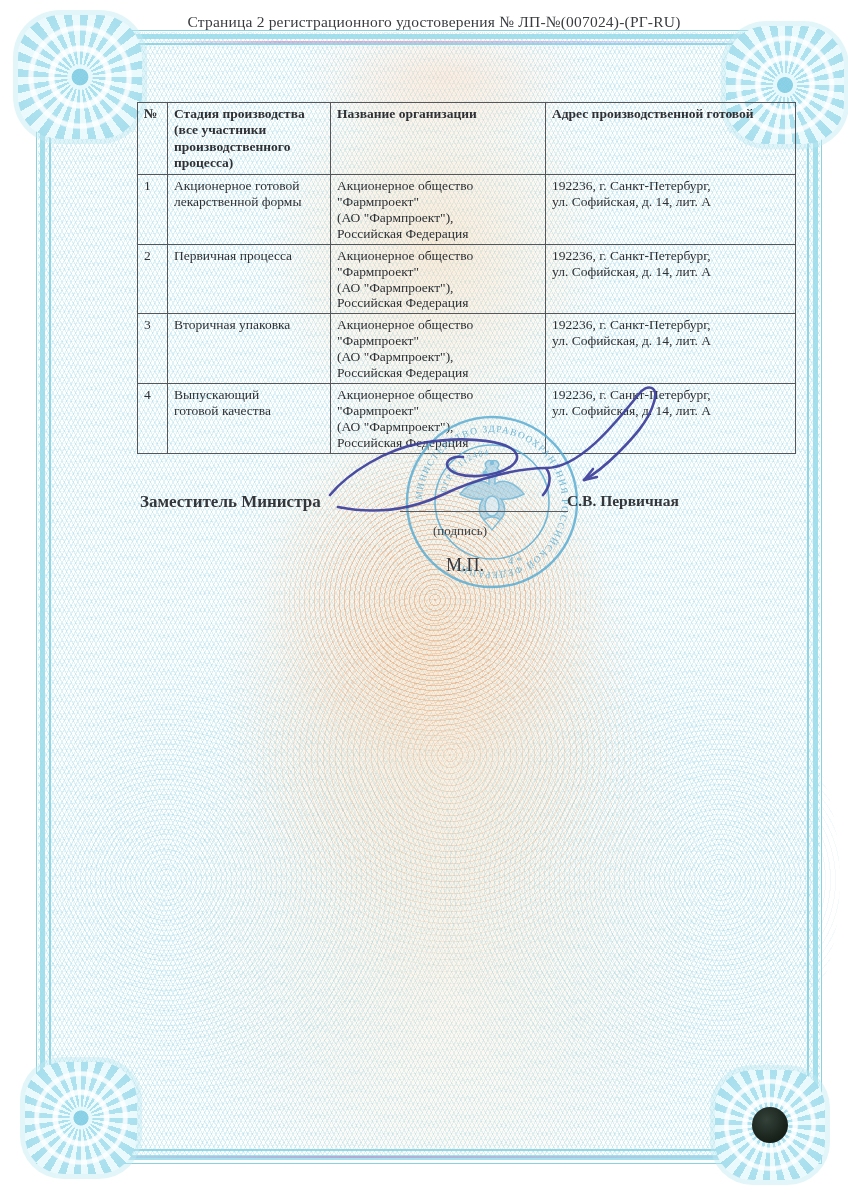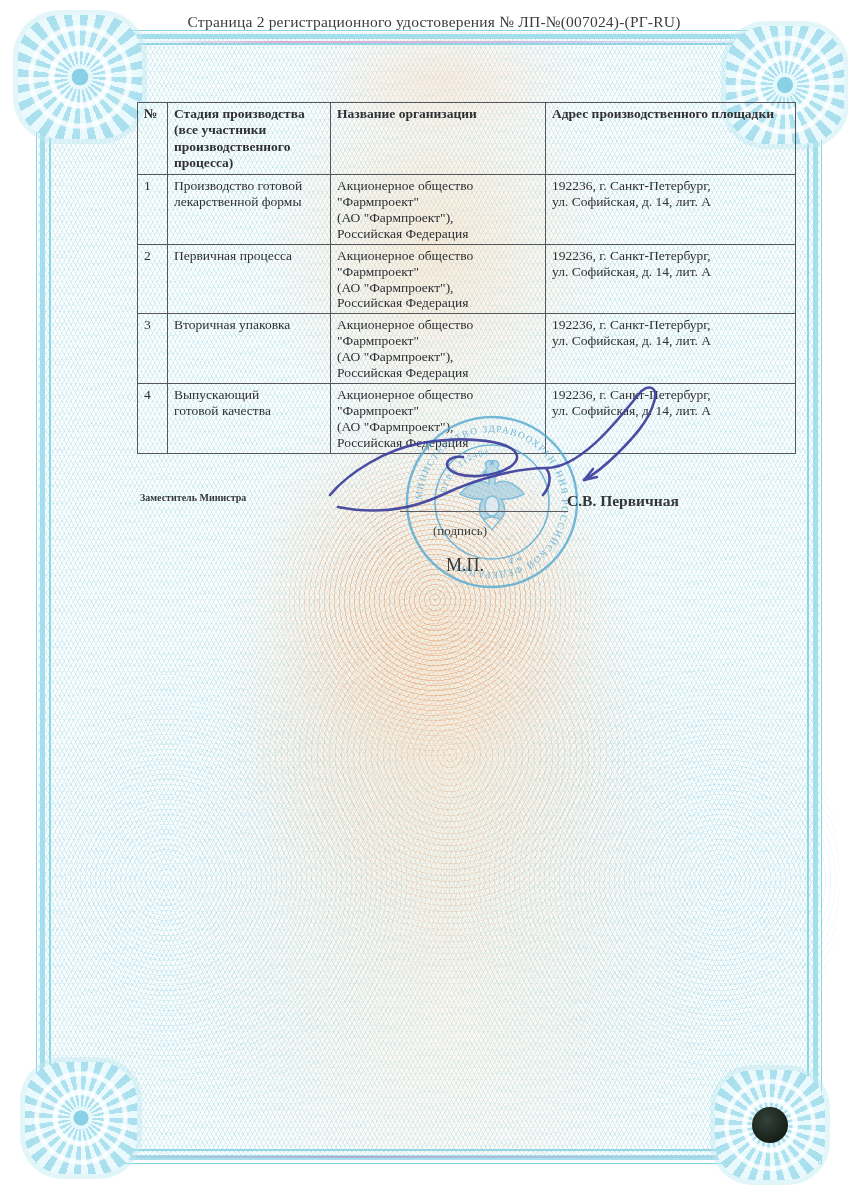--- a/index.html
+++ b/index.html
@@ -91,21 +91,21 @@
   }
   table.manu td,table.manu th{
     border:1px solid #55565a;vertical-align:top;text-align:left;
     padding:3px 6px 2px 6px;white-space:pre-line;
   }
   table.manu th{font-weight:bold;line-height:1.22;}
   .col-num{width:30px;}.col-stage{width:163px;}.col-org{width:215px;}.col-addr{width:250px;}
   tr.hdr{height:72px;} tr.row{height:66px;}
   td.cnum{text-align:left;padding-left:9px;}
   
-  .pos-title{position:absolute;left:140px;top:492px;font-size:10px;font-weight:bold;z-index:6;}
+  .pos-title{position:absolute;left:140px;top:492px;font-size:17px;font-weight:bold;z-index:6;}
   .signer{position:absolute;left:567px;top:492px;font-size:15.5px;font-weight:bold;z-index:6;}
   .sig-line{position:absolute;left:400px;top:511px;width:168px;border-top:1px solid #5a5b60;z-index:6;}
   .sig-caption{position:absolute;left:412px;top:523px;width:96px;text-align:center;font-size:13px;color:#3c3e44;z-index:6;}
   .seal-caption{position:absolute;left:446px;top:555px;font-size:18px;color:#35373c;z-index:6;}
   .stamp-wrap{position:absolute;left:402px;top:412px;width:180px;height:180px;z-index:5;opacity:.82;}
   .sig-svg{position:absolute;left:320px;top:373px;width:380px;height:160px;z-index:7;pointer-events:none;}
 </style>
 </head>
 <body>
 
@@ -138,25 +138,25 @@
         <col class="col-addr">
     </colgroup>
     <tbody>
       <tr class="hdr">
         <th>№</th>
         <th>Стадия производства
 (все участники
 производственного
 процесса)</th>
         <th>Название организации</th>
-        <th>Адрес производственного площадки</th>
+        <th>Адрес производственной готовой</th>
       </tr>
       <tr class="row">
         <td class="cnum">1</td>
-        <td>Производство готовой
+        <td>Акционерное готовой
 лекарственной формы</td>
         <td>Акционерное общество
 "Фармпроект"
 (АО "Фармпроект"),
 Российская Федерация</td>
         <td>192236, г. Санкт-Петербург,
 ул. Софийская, д. 14, лит. А</td>
       </tr>
       <tr class="row">
         <td class="cnum">2</td>

